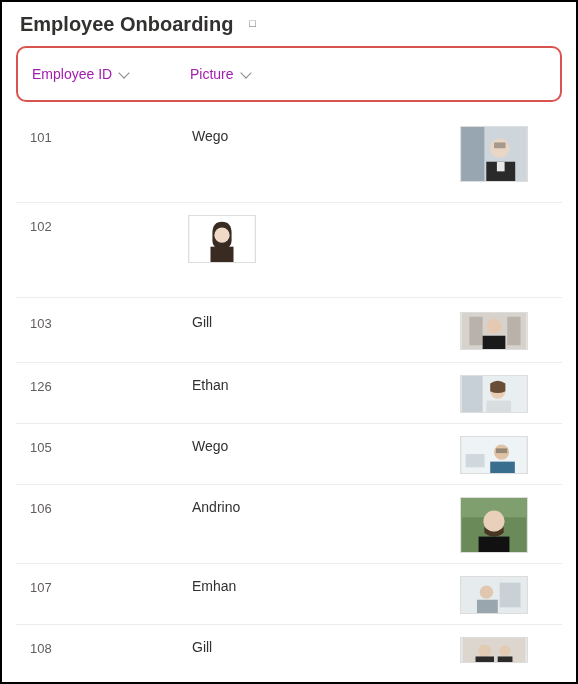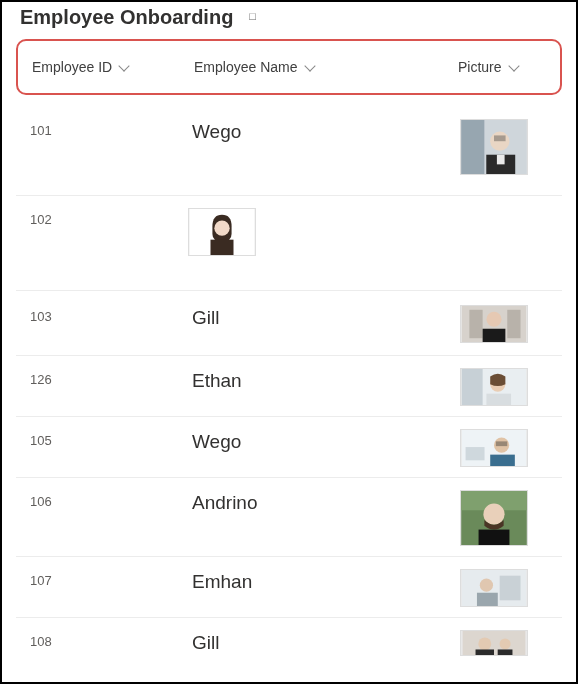--- a/index.html
+++ b/index.html
@@ -12,20 +12,21 @@
       overflow: hidden;
       position: relative;
     }
     .page-title {
       font-size: 20px;
       font-weight: 600;
       color: #323130;
       padding: 4px 0 10px 18px;
       display: flex;
       align-items: center;
+      margin-top: 7px;
     }
     .title-glyph {
       font-size: 11px;
       color: #666;
       margin-left: 16px;
       margin-top: -4px;
     }
     .table-wrap {
       padding: 0 14px;
     }
@@ -38,21 +39,21 @@
       padding: 0 10px;
       margin-bottom: 10px;
     }
     .col-id { width: 162px; padding-left: 4px; }
     .col-name { flex: 1; padding-left: 4px; }
     .col-pic { width: 92px; padding-left: 0; text-align: left; }
     .th-cell {
       display: flex;
       align-items: center;
       font-size: 14px;
-      color: #404040;
+      color: #a21caf;
       cursor: pointer;
     }
     .chev {
       display: inline-block;
       margin-left: 8px;
       width: 8px;
       height: 8px;
       border-right: 1.5px solid #888;
       border-bottom: 1.5px solid #888;
       transform: rotate(45deg);
@@ -68,21 +69,21 @@
     .row:first-child { border-top: none; }
     .cell-id {
       width: 162px;
       font-size: 13px;
       color: #605e5c;
       padding-top: 4px;
       padding-left: 4px;
     }
     .cell-name {
       flex: 1;
-      font-size: 19px;
+      font-size: 14px;
       color: #323130;
       padding-top: 2px;
       padding-left: 4px;
     }
     .cell-pic {
       width: 92px;
       display: flex;
       justify-content: flex-start;
     }
     .avatar {
@@ -111,24 +112,20 @@
   <span class="title-glyph">□</span>
 </div>
 
 <div class="table-wrap">
 
   <div class="header-row">
     <div class="th-cell col-id">
       <span>Employee ID</span>
       <span class="chev"></span>
     </div>
-    <div class="th-cell col-name">
-      <span>Employee Name</span>
-      <span class="chev"></span>
-    </div>
     <div class="th-cell col-pic">
       <span>Picture</span>
       <span class="chev"></span>
     </div>
   </div>
 
   <div class="rows">
 
     <div class="row r1">
       <div class="cell-id">101</div>

